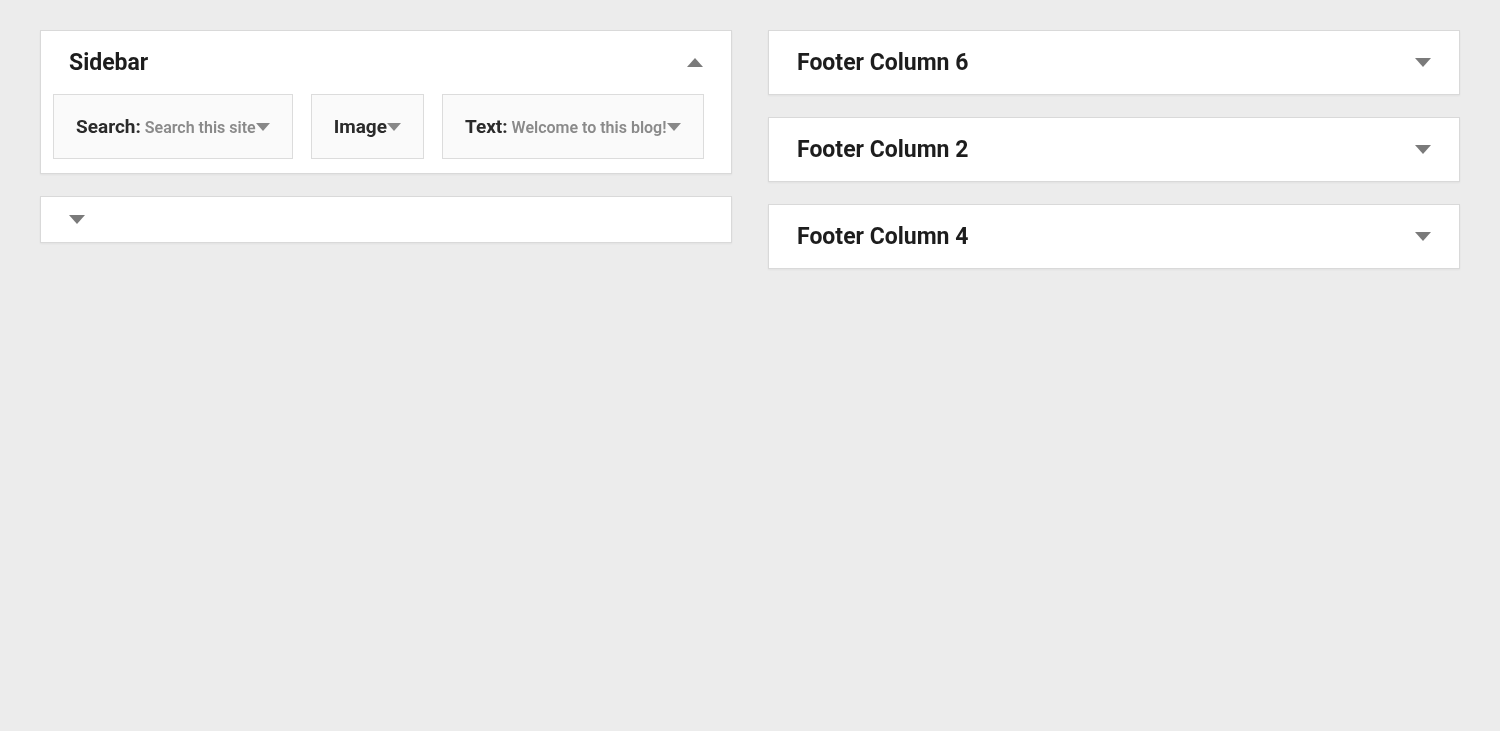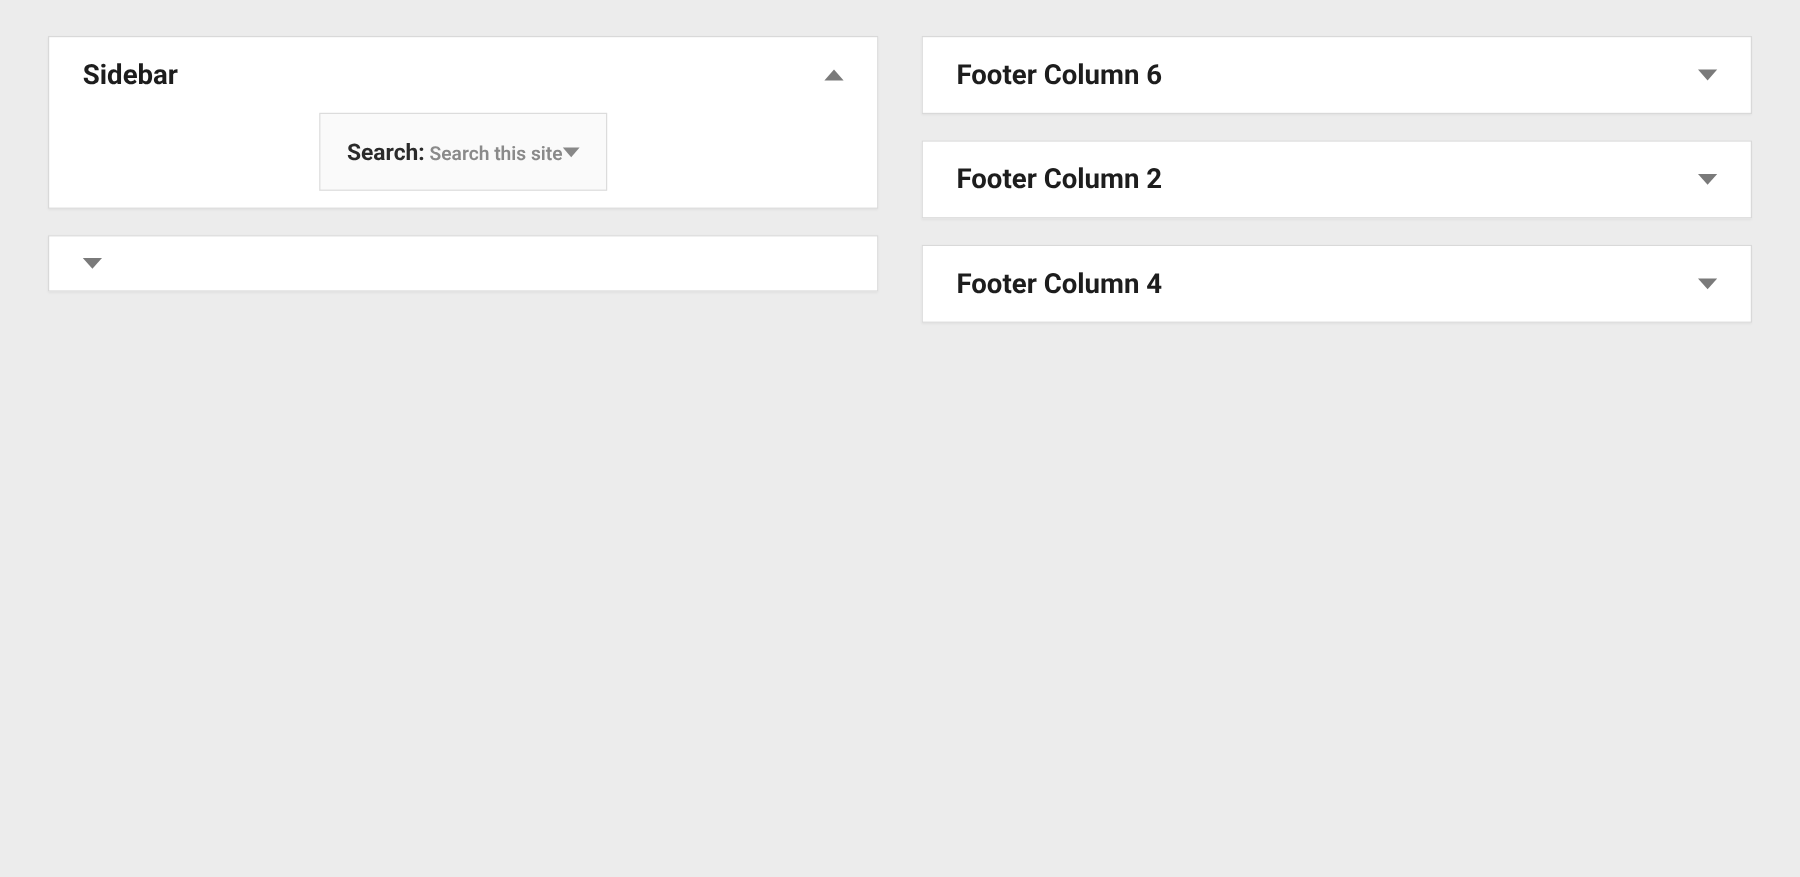--- a/index.html
+++ b/index.html
@@ -48,21 +48,20 @@
     }
     .caret-down {
       border-top: 9px solid #7a7a7a;
     }
     .caret-up {
       border-bottom: 9px solid #7a7a7a;
     }
     .panel-body {
       padding: 0 12px 14px 12px;
       display: flex;
-      flex-direction: column;
       gap: 18px;
       align-items: center;
     }
     .widget {
       background: #fafafa;
       border: 1px solid #dcdcdc;
       padding: 20px 22px;
       display: flex;
       align-items: center;
       justify-content: space-between;
@@ -100,21 +99,33 @@
       <div class="panel-body">
 
         <div class="widget">
           <span>
             <span class="widget-label">Search:</span><span class="widget-sub"> Search this site</span>
           </span>
           <span class="caret caret-down"></span>
         </div>
 
 
+        <div class="widget">
+          <span>
+            <span class="widget-label">Image</span><span class="widget-sub"></span>
+          </span>
+          <span class="caret caret-down"></span>
+        </div>
 
+        <div class="widget">
+          <span>
+            <span class="widget-label">Text:</span><span class="widget-sub"> Welcome to this blog!</span>
+          </span>
+          <span class="caret caret-down"></span>
+        </div>
 
       </div>
     </div>
 
 
     <div class="panel">
       <div class="panel-header">
         <span class="caret caret-down"></span>
       </div>
     </div>

